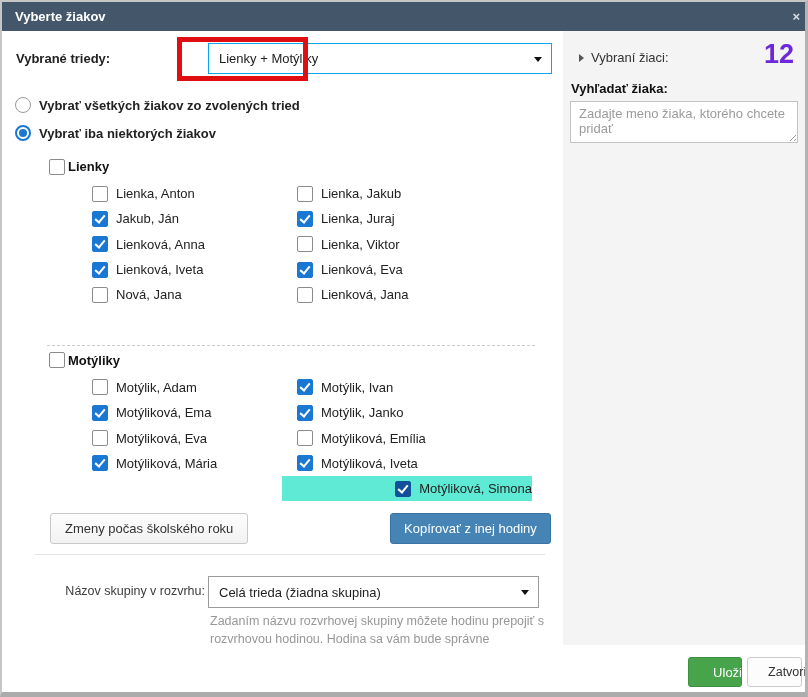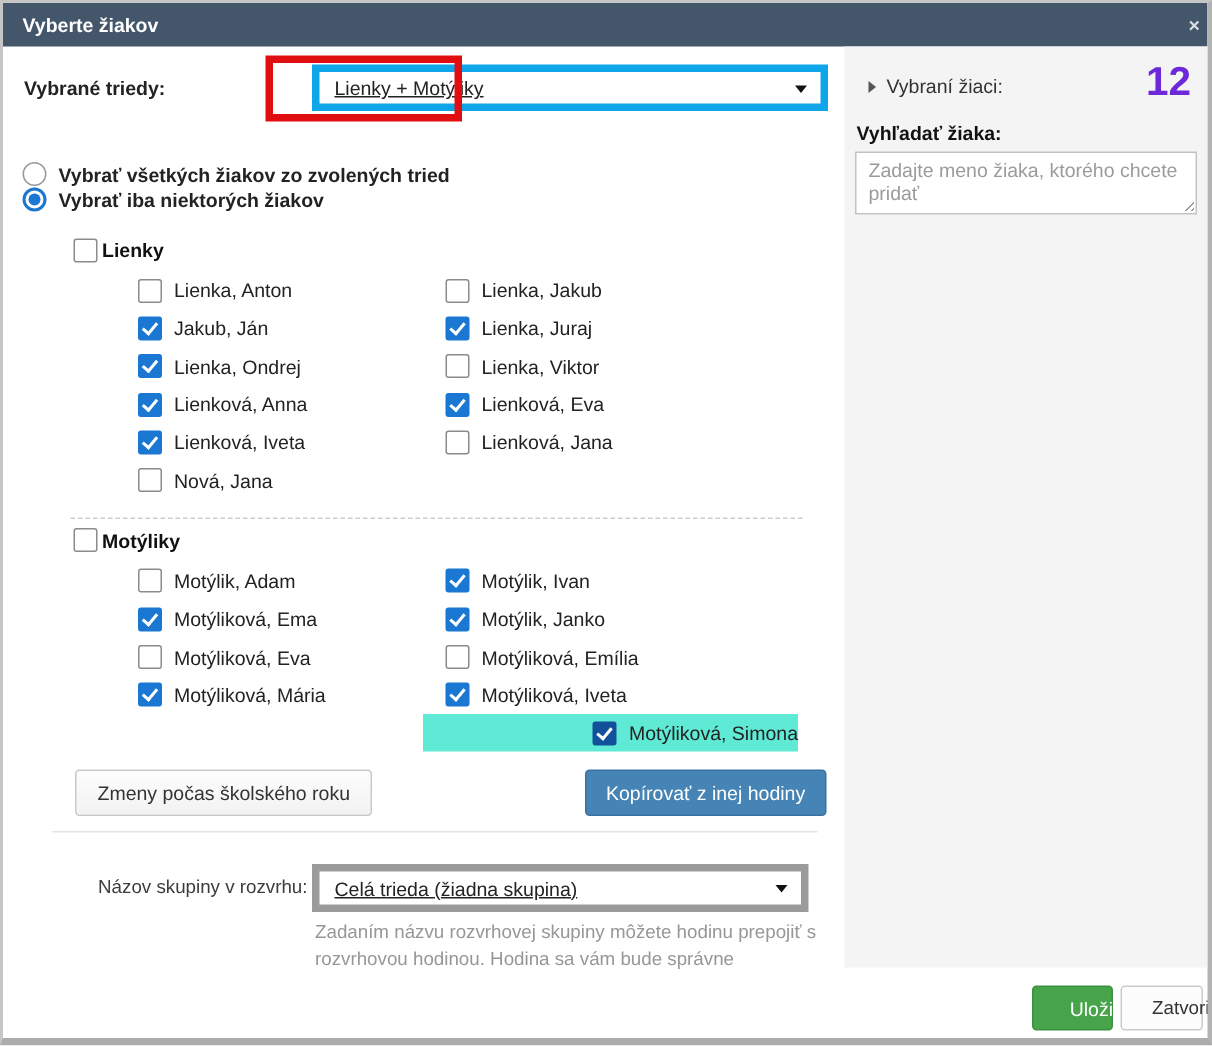--- a/index.html
+++ b/index.html
@@ -9,32 +9,32 @@
     background:#fff; overflow:hidden;
     font-family:"Liberation Sans","DejaVu Sans",sans-serif; color:#222;
   }
   
   .titlebar { position:absolute; left:0; top:0; width:100%; height:29px; background:#44576a;
     color:#fff; font-weight:bold; font-size:13px; line-height:29px; padding-left:13px; box-sizing:border-box; }
   .close-icon { position:absolute; right:5px; top:0; line-height:29px; font-size:13px; color:#fff; opacity:.8; cursor:pointer; }
 
   
   #lbl-classes { position:absolute; left:14px; top:49px; font-size:13px; font-weight:bold; color:#222; }
-  .selectbox { position:absolute; background:#fff; border:5px solid #0ea5e9; box-sizing:border-box;
-    font-size:13px; color:#222; display:flex; align-items:center; padding:0 26px 0 10px; cursor:pointer;text-decoration:underline; }
+  .selectbox { position:absolute; background:#fff; border:1px solid #0ea5e9; box-sizing:border-box;
+    font-size:13px; color:#222; display:flex; align-items:center; padding:0 26px 0 10px; cursor:pointer; }
   #select-classes { left:206px; top:41px; width:344px; height:31px; }
   #select-group   { left:206px; top:574px; width:331px; height:32px; border-color:#9b9b9b; }
   .caret { position:absolute; right:9px; top:50%; margin-top:-2px; width:0; height:0;
     border-left:4px solid transparent; border-right:4px solid transparent; border-top:5px solid #111; }
   .annotation-red { position:absolute; left:175px; top:35px; width:121px; height:34px;
     border:5px solid #e10e11; z-index:6; pointer-events:none; }
 
   
   .radio-row { position:absolute; left:13px; display:flex; align-items:center; gap:8px; cursor:pointer; }
-  #radio-row-all  { top:106px;text-align:center; }
+  #radio-row-all  { top:95px;text-align:center; }
   #radio-row-some { top:123px; }
   .radio { width:14px; height:14px; border:1px solid #999; border-radius:50%; background:#fff; flex:none; }
   .radio.checked { border:2px solid #1a77d2; width:12px; height:12px; position:relative; }
   .radio.checked::after { content:""; position:absolute; left:2px; top:2px; width:8px; height:8px;
     border-radius:50%; background:#1a77d2; }
   .radio-label { font-size:13px; font-weight:bold; color:#222; }
 
   
   .checkbox { width:14px; height:14px; border:1px solid #8b8b8b; border-radius:2px; background:#fff;
     flex:none; position:relative; cursor:pointer; }
@@ -130,24 +130,20 @@
             <div class="srow">
               <span class="checkbox"></span>
               <span class="srow-label">Lienka, Anton</span>
             </div>
             <div class="srow">
               <span class="checkbox checked"></span>
               <span class="srow-label">Jakub, Ján</span>
             </div>
             <div class="srow">
               <span class="checkbox checked"></span>
-              <span class="srow-label">Lienka, Ondrej</span>
-            </div>
-            <div class="srow">
-              <span class="checkbox checked"></span>
               <span class="srow-label">Lienková, Anna</span>
             </div>
             <div class="srow">
               <span class="checkbox checked"></span>
               <span class="srow-label">Lienková, Iveta</span>
             </div>
             <div class="srow">
               <span class="checkbox"></span>
               <span class="srow-label">Nová, Jana</span>
             </div>

